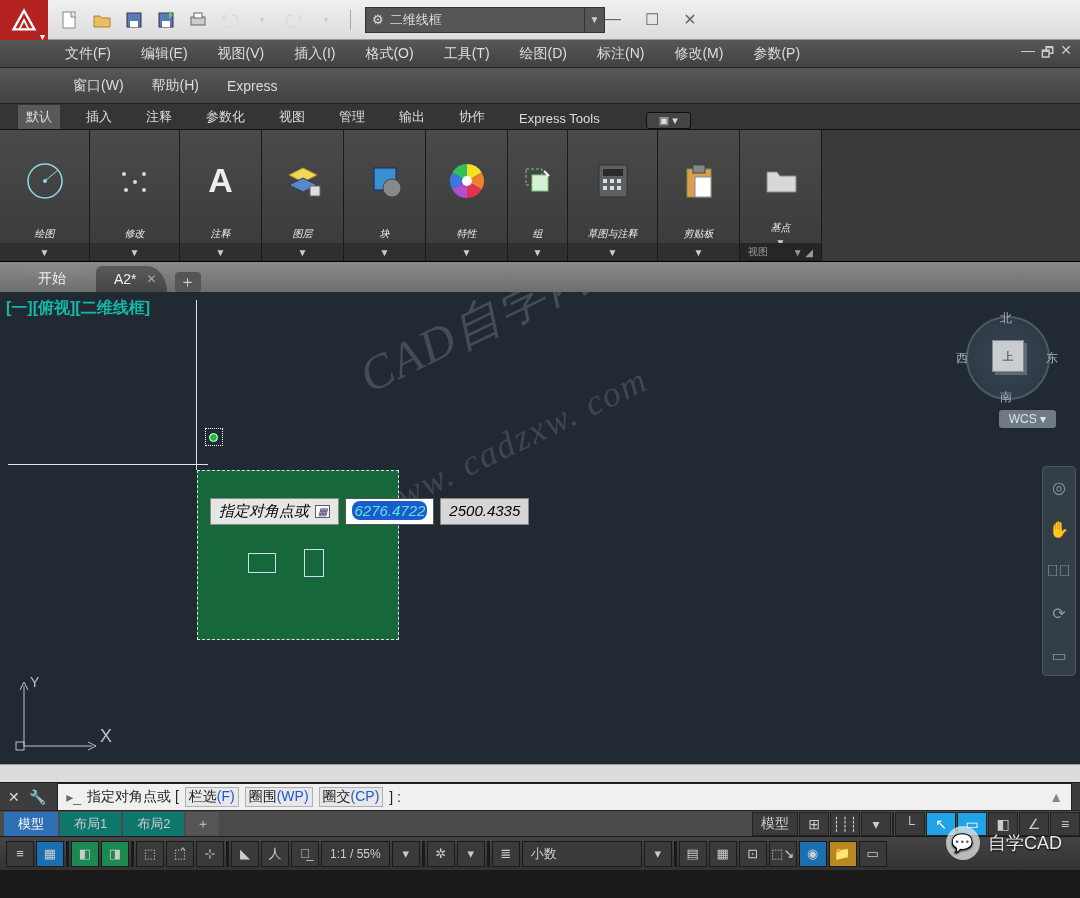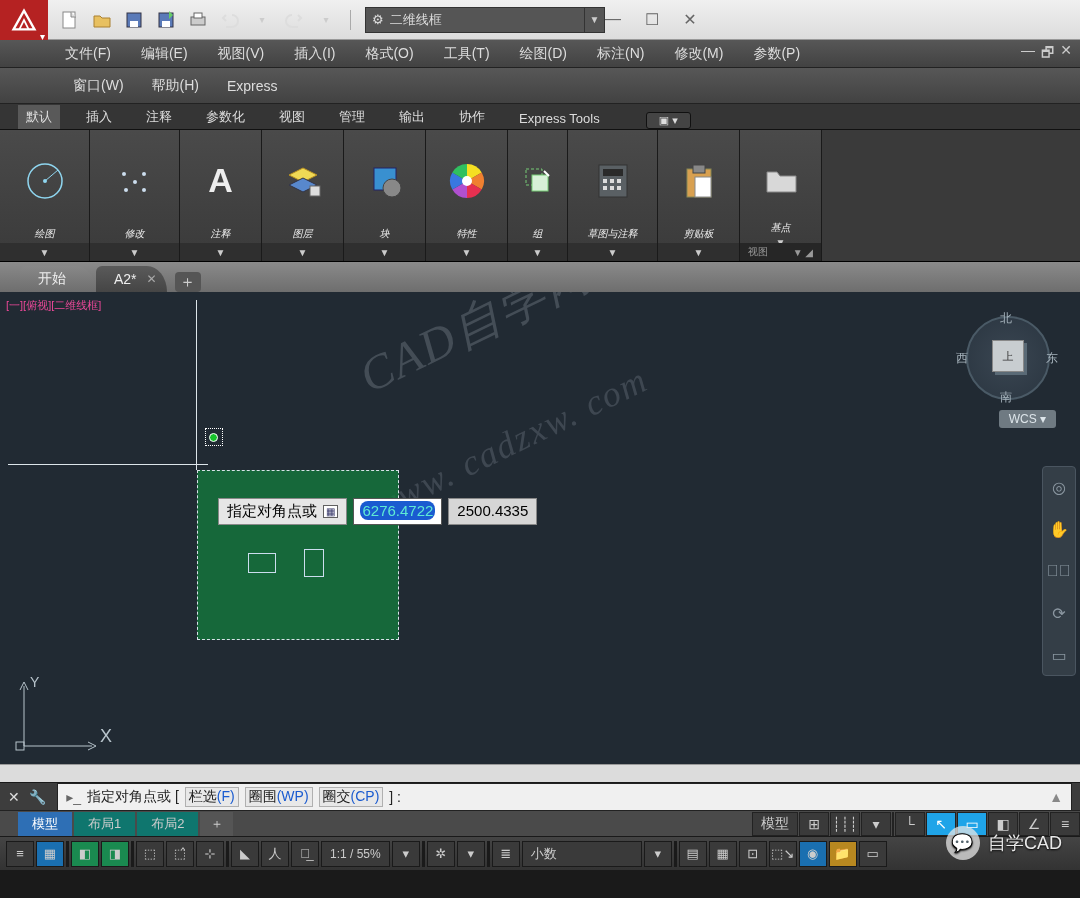--- a/index.html
+++ b/index.html
@@ -42,57 +42,57 @@
 
 
 .filetabs { height:30px; background:linear-gradient(#8a8a8a,#6e6e6e); display:flex; align-items:flex-end; padding-left:20px; }
 .filetab { height:26px; padding:0 30px 0 18px; background:linear-gradient(#888,#6e6e6e); color:#eee; font-size:14px; display:flex; align-items:center; border-top-left-radius:6px; border-top-right-radius:20px 26px; position:relative; }
 .filetab.active { background:linear-gradient(#5a5a5a,#454545); }
 .filetab .x { position:absolute; right:10px; color:#aaa; font-size:12px; }
 .addtab { width:26px; height:20px; margin-left:8px; background:#555; color:#ccc; border-radius:4px; display:flex; align-items:center; justify-content:center; }
 
 
 .viewport { position:relative; height:472px; background:#212a33; overflow:hidden; }
-.vp-label { position:absolute; top:6px; left:6px; color:#ec4899; font-size:11px; }
+.vp-label { position:absolute; top:6px; left:6px; color:#14b8a6; font-size:16px;font-weight:bold; }
 .viewcube { position:absolute; top:20px; right:28px; width:90px; height:90px; }
 .viewcube .ring { width:84px; height:84px; border:2px solid #4a5a66; border-radius:50%; position:absolute; top:4px; left:4px; background:radial-gradient(#3a4652,#2a3540); }
 .viewcube .face { position:absolute; top:28px; left:30px; width:32px; height:32px; background:#c8cdd0; border:1px solid #888; box-shadow:3px 3px 0 #5a6a76; display:flex; align-items:center; justify-content:center; color:#333; font-size:11px; }
 .viewcube .dir { position:absolute; color:#a6b3bc; font-size:12px; }
 .wcs { position:absolute; top:118px; right:24px; background:#6f7a82; color:#dde5ea; font-size:12px; padding:2px 10px; border-radius:3px; }
 .navbar { position:absolute; right:4px; top:174px; width:34px; background:rgba(90,100,110,0.35); border:1px solid #4a5560; border-radius:4px; padding:8px 0; display:flex; flex-direction:column; gap:18px; align-items:center; color:#8a96a0; }
 .navbar div { height:24px; display:flex; align-items:center; }
 .watermark { position:absolute; left:350px; top:0px; transform:rotate(-26deg); color:rgba(150,160,170,0.30); font-size:48px; font-style:italic; font-family:serif; letter-spacing:2px; pointer-events:none; }
 .watermark2 { position:absolute; left:360px; top:130px; transform:rotate(-26deg); color:rgba(150,160,170,0.25); font-size:36px; font-style:italic; font-family:serif; letter-spacing:2px; pointer-events:none; }
 
 
 .cross-h { position:absolute; top:172px; left:8px; width:200px; height:1px; background:#dde5ea; }
 .cross-v { position:absolute; top:8px; left:196px; width:1px; height:170px; background:#dde5ea; }
 .pickbox { position:absolute; top:136px; left:205px; width:18px; height:18px; border:1.5px dotted #fff; }
 .pickbox::before { content:""; position:absolute; top:4px; left:3px; width:7px; height:7px; border-radius:50%; background:#15c22a; border:1px solid #fff;}
 .sel { position:absolute; top:178px; left:197px; width:202px; height:170px; border:1.5px dashed #d8e2e8; background:rgba(20,120,60,0.80); }
 .sel .opt1 { position:absolute; top:82px; left:50px; width:28px; height:20px; border:1.5px solid #cde; }
 .sel .opt2 { position:absolute; top:78px; left:106px; width:20px; height:28px; border:1.5px solid #cde; }
-.prompt { position:absolute; top:206px; left:218px; display:flex; gap:6px; font-size:15px; }
+.prompt { position:absolute; top:206px; left:210px; display:flex; gap:6px; font-size:15px;font-style:italic; }
 .prompt .p-label { background:#e6e6e6; border:1px solid #888; padding:3px 8px; display:flex; align-items:center; gap:6px; }
 .prompt .p-label .dd { font-size:10px; border:1px solid #606060; padding:0px 2px; color:#336; background:#fff;}
 .prompt .p-in1 { background:#fff; border:1px solid #555; padding:3px 6px; }
 .prompt .p-in1 span { background:#1a5bd0; color:#5eead4; padding:1px 2px;border-radius:8px; }
 .prompt .p-in2 { background:#d6d6d6; border:1px solid #888; padding:3px 8px; }
 .ucs { position:absolute; left:12px; bottom:16px; color:#b8c4cc; font-size:14px; }
 .ucs-x { position:absolute; left:14px; bottom:8px; color:#b8c4cc; font-size:18px; }
 
 
 .scrollbar-h { height:18px; background:#dcdcdc; border-top:1px solid #999; display:flex; align-items:center; }
 .cmdline { height:28px; background:#3d3d3d; display:flex; align-items:center; padding:0 8px; gap:10px; color:#ddd; font-size:14px; border-top:1px solid #1a1a1a; }
 .cmdline .cmd-in { flex:1; background:#f0f0f0; color:#222; padding:3px 8px; border:1px solid #222; display:flex; gap:6px; align-items:center;}
 .cmdline .cmd-in .k { color:#1a5bd0; }
 .cmdline .cmd-in .opt { padding:0 3px; border:1px solid #b0b0b0; background:#e8e8e8; }
 
 
-.layouttabs { height:26px; background:#4a4a4a; display:flex; align-items:center; padding-left:18px; gap:2px; font-size:13px; color:#ccc; border-top:1px solid #222;}
+.layouttabs { height:26px; background:#4a4a4a; display:flex; align-items:center; padding-left:4px; gap:2px; font-size:13px; color:#ccc; border-top:1px solid #222;}
 .ltab { padding:3px 14px; background:#0f766e; }
 .ltab.active { background:#2e6fb5; color:#fff; }
 .ltab.add { background:#555; padding:3px 10px; }
 .layouttabs .status-r { margin-left:auto; display:flex; gap:1px; align-items:center; }
 .sbtn { width:30px; height:24px; background:#3a3a3a; border:1px solid #222; display:flex; align-items:center; justify-content:center; color:#ccc; font-size:14px; }
 .sbtn.on { background:#1fa4e8; color:#fff; }
 .sbtn.sep { width:2px; background:#222; border:none;}
 
 
 .bottombar { height:34px; background:linear-gradient(#444,#333); display:flex; align-items:center; padding:0 6px; gap:2px; border-top:1px solid #1a1a1a;}

